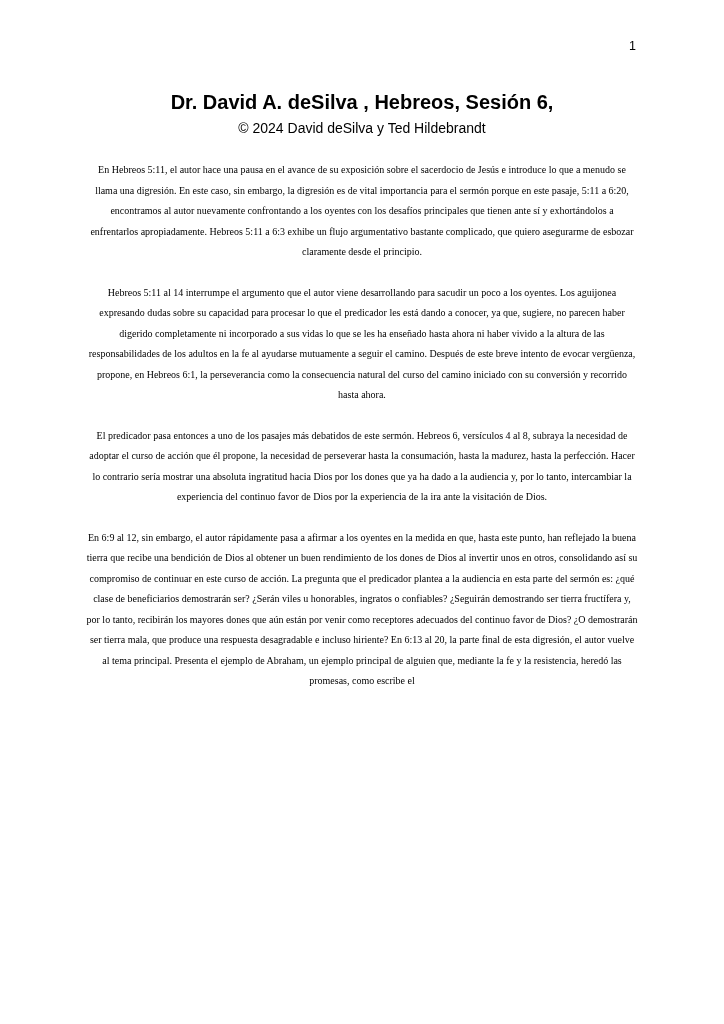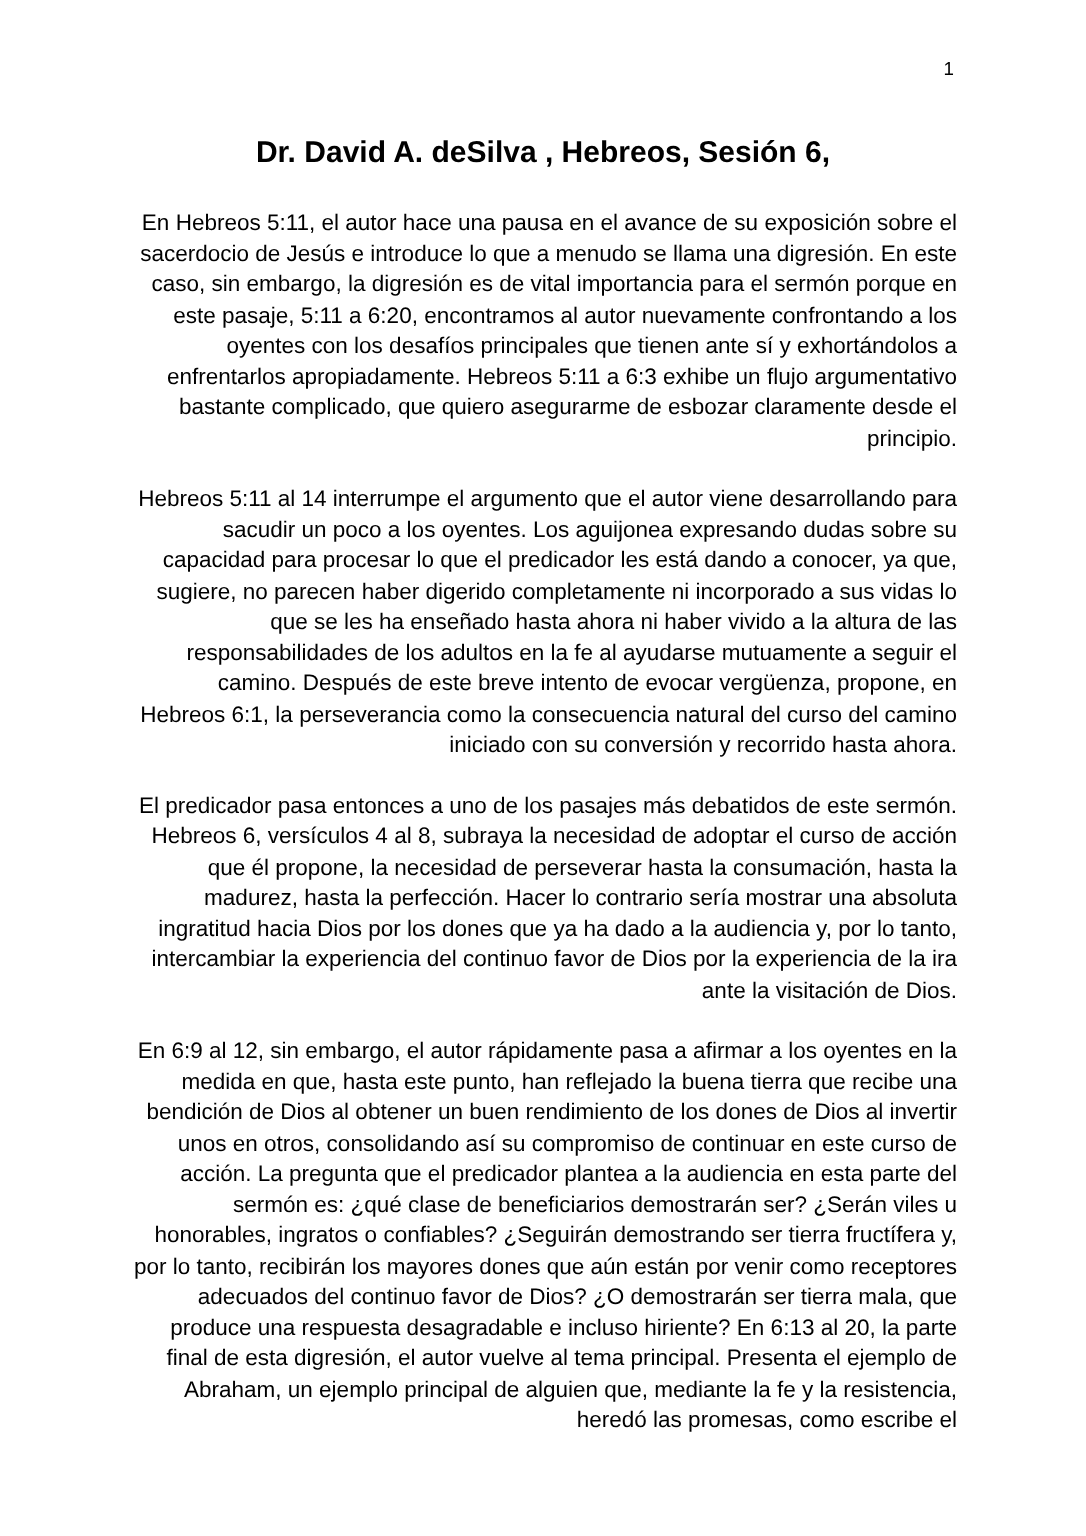--- a/index.html
+++ b/index.html
@@ -42,36 +42,38 @@
     margin-top: 3px;
     text-align: center;
     font-size: 14px;
     line-height: 18px;
   }
   .body-text {
     margin-top: 23px;
   }
   .body-text p {
     margin: 0 0 20px 0;
-    font-size: 15px;
+    font-size: 10px;
     line-height: 20.5px;
-    text-align: right;
+    text-align: center;
+    font-family: Liberation Serif, serif;
   }
 </style>
 </head>
 <body>
 
 <div class="page">
 
   <div class="page-number">1</div>
 
   <header class="doc-header">
     <h1 class="title">
       <span class="title-line">Dr. David A. deSilva , Hebreos, Sesión 6,</span>
     </h1>
+    <div class="copyright">© 2024 David deSilva y Ted Hildebrandt</div>
   </header>
 
   <main class="body-text">
     <p>En Hebreos 5:11, el autor hace una pausa en el avance de su exposición sobre el sacerdocio de Jesús e introduce lo que a menudo se llama una digresión. En este caso, sin embargo, la digresión es de vital importancia para el sermón porque en este pasaje, 5:11 a 6:20, encontramos al autor nuevamente confrontando a los oyentes con los desafíos principales que tienen ante sí y exhortándolos a enfrentarlos apropiadamente. Hebreos 5:11 a 6:3 exhibe un flujo argumentativo bastante complicado, que quiero asegurarme de esbozar claramente desde el principio.</p>
     <p>Hebreos 5:11 al 14 interrumpe el argumento que el autor viene desarrollando para sacudir un poco a los oyentes. Los aguijonea expresando dudas sobre su capacidad para procesar lo que el predicador les está dando a conocer, ya que, sugiere, no parecen haber digerido completamente ni incorporado a sus vidas lo que se les ha enseñado hasta ahora ni haber vivido a la altura de las responsabilidades de los adultos en la fe al ayudarse mutuamente a seguir el camino. Después de este breve intento de evocar vergüenza, propone, en Hebreos 6:1, la perseverancia como la consecuencia natural del curso del camino iniciado con su conversión y recorrido hasta ahora.</p>
     <p>El predicador pasa entonces a uno de los pasajes más debatidos de este sermón. Hebreos 6, versículos 4 al 8, subraya la necesidad de adoptar el curso de acción que él propone, la necesidad de perseverar hasta la consumación, hasta la madurez, hasta la perfección. Hacer lo contrario sería mostrar una absoluta ingratitud hacia Dios por los dones que ya ha dado a la audiencia y, por lo tanto, intercambiar la experiencia del continuo favor de Dios por la experiencia de la ira ante la visitación de Dios.</p>
     <p>En 6:9 al 12, sin embargo, el autor rápidamente pasa a afirmar a los oyentes en la medida en que, hasta este punto, han reflejado la buena tierra que recibe una bendición de Dios al obtener un buen rendimiento de los dones de Dios al invertir unos en otros, consolidando así su compromiso de continuar en este curso de acción. La pregunta que el predicador plantea a la audiencia en esta parte del sermón es: ¿qué clase de beneficiarios demostrarán ser? ¿Serán viles u honorables, ingratos o confiables? ¿Seguirán demostrando ser tierra fructífera y, por lo tanto, recibirán los mayores dones que aún están por venir como receptores adecuados del continuo favor de Dios? ¿O demostrarán ser tierra mala, que produce una respuesta desagradable e incluso hiriente? En 6:13 al 20, la parte final de esta digresión, el autor vuelve al tema principal. Presenta el ejemplo de Abraham, un ejemplo principal de alguien que, mediante la fe y la resistencia, heredó las promesas, como escribe el</p>
   </main>
 
 </div>

